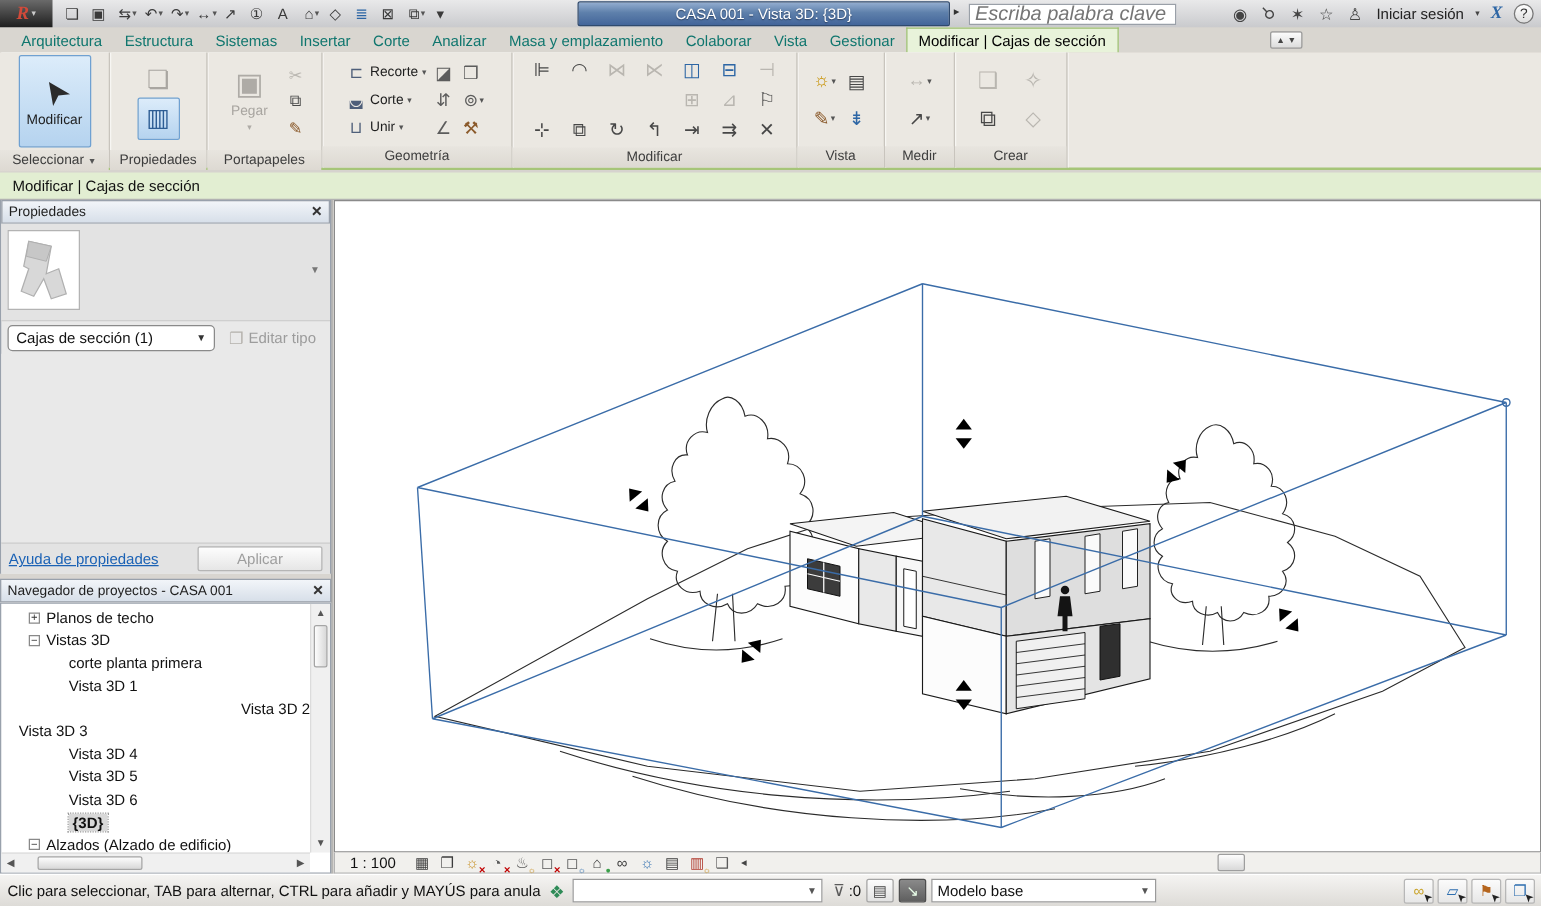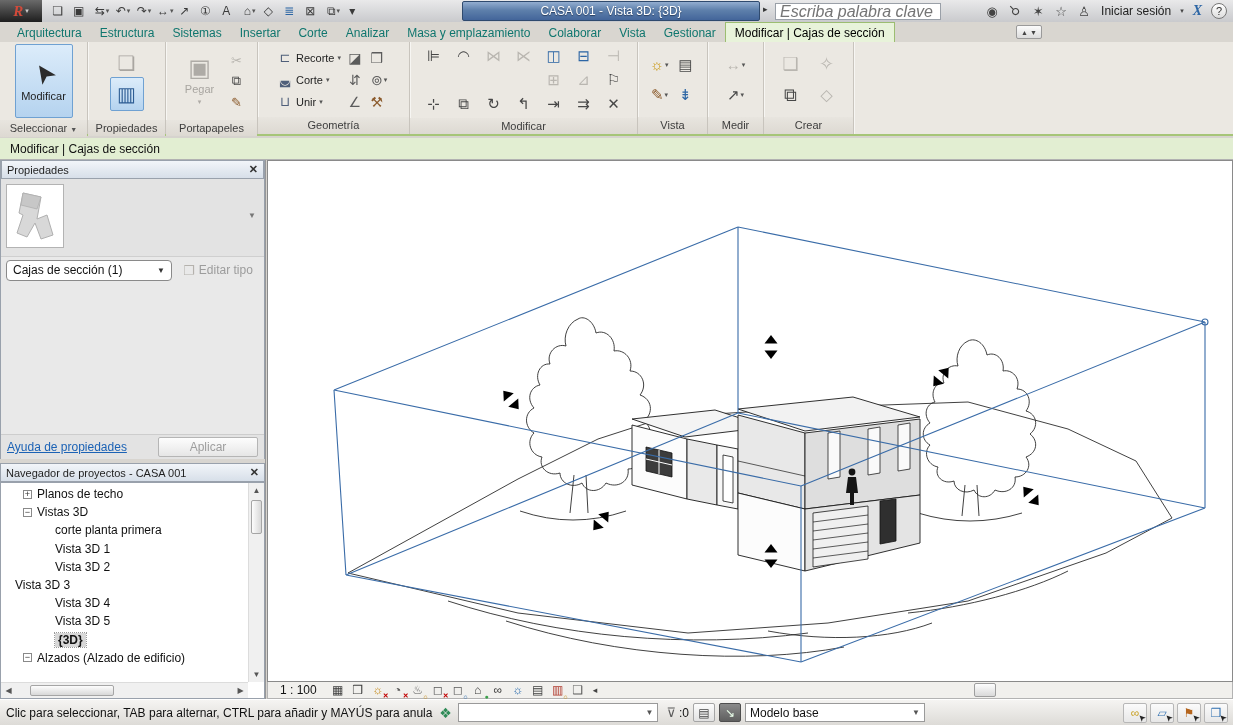--- a/index.html
+++ b/index.html
@@ -528,35 +528,39 @@
               <span class="tlabel">Vistas 3D</span>
             </div>
             <div class="trow" style="padding-left: 40px;">
               <span class="tglyph"></span>
               <span class="tlabel">corte planta primera</span>
             </div>
             <div class="trow" style="padding-left: 40px;">
               <span class="tglyph"></span>
               <span class="tlabel">Vista 3D 1</span>
             </div>
-            <div class="trow" style="padding-left: 40px;">
+            <div class="trow" style="padding-left: 40px; justify-content: flex-end;">
               <span class="tglyph"></span>
               <span class="tlabel">Vista 3D 2</span>
             </div>
             <div class="trow" style="">
               <span class="tglyph"></span>
               <span class="tlabel">Vista 3D 3</span>
             </div>
             <div class="trow" style="padding-left: 40px;">
               <span class="tglyph"></span>
               <span class="tlabel">Vista 3D 4</span>
             </div>
             <div class="trow" style="padding-left: 40px;">
               <span class="tglyph"></span>
               <span class="tlabel">Vista 3D 5</span>
+            </div>
+            <div class="trow" style="padding-left: 40px;">
+              <span class="tglyph"></span>
+              <span class="tlabel">Vista 3D 6</span>
             </div>
             <div class="trow selected" style="padding-left: 40px;">
               <span class="tglyph"></span>
               <span class="tlabel">{3D}</span>
             </div>
             <div class="trow" style="padding-left: 22px;">
               <span class="tglyph">−</span>
               <span class="tlabel">Alzados (Alzado de edificio)</span>
             </div>
           </div>

